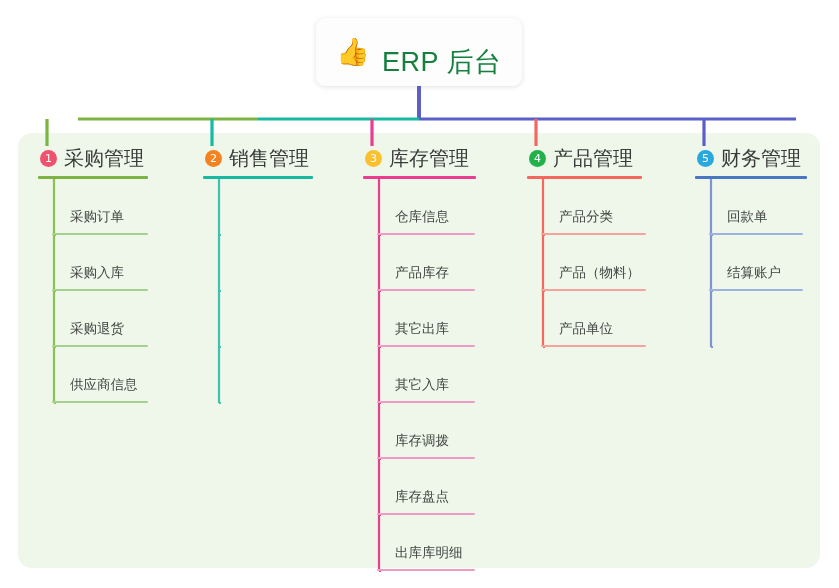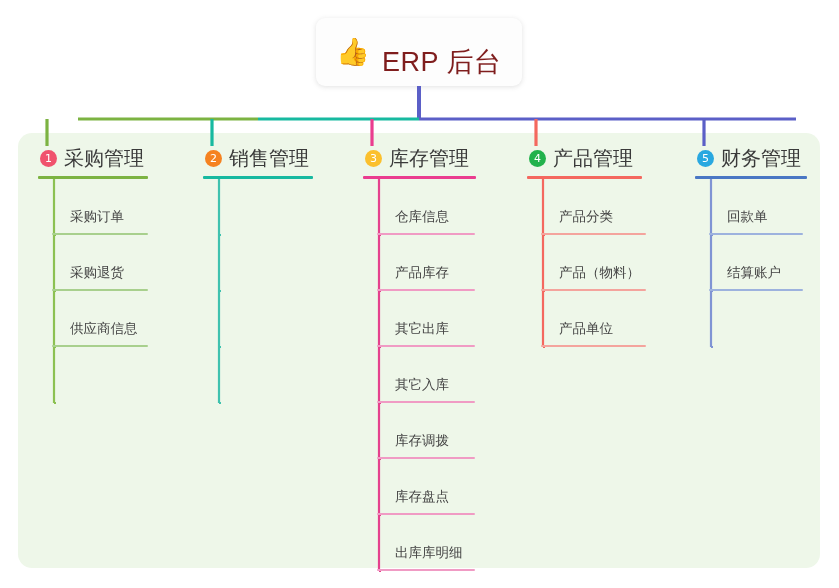--- a/index.html
+++ b/index.html
@@ -40,21 +40,21 @@
     box-sizing: border-box;
   }
   .root-emoji {
     font-size: 27px;
     line-height: 1;
     color: #f2c744;
   }
   .root-title {
     font-size: 27px;
     font-weight: 400;
-    color: #7f1d1d;
+    color: #15803d;
     letter-spacing: 0.5px;
     white-space: nowrap;
     margin-top: 20px;
   }
 
   
   .panel {
     position: absolute;
     left: 18px;
     top: 133px;
@@ -190,20 +190,24 @@
           <span class="badge" style="background: rgb(240, 82, 109);">1</span>
           <span class="col-title">采购管理</span>
         </div>
         <div class="head-rule" style="background: rgb(124, 179, 66); width: 110px;"></div>
         <div class="leaf-list">
           <div class="leaf">
             <span class="leaf-label">采购订单</span>
             <div class="leaf-rule" style="background: rgb(168, 208, 141); width: 96px;"></div>
           </div>
           <div class="leaf">
+            <span class="leaf-label">采购入库</span>
+            <div class="leaf-rule" style="background: rgb(168, 208, 141); width: 96px;"></div>
+          </div>
+          <div class="leaf">
             <span class="leaf-label">采购退货</span>
             <div class="leaf-rule" style="background: rgb(168, 208, 141); width: 96px;"></div>
           </div>
           <div class="leaf">
             <span class="leaf-label">供应商信息</span>
             <div class="leaf-rule" style="background: rgb(168, 208, 141); width: 96px;"></div>
           </div>
         </div>
       </div>
       <div class="column" style="left: 203px; width: 150px;">

